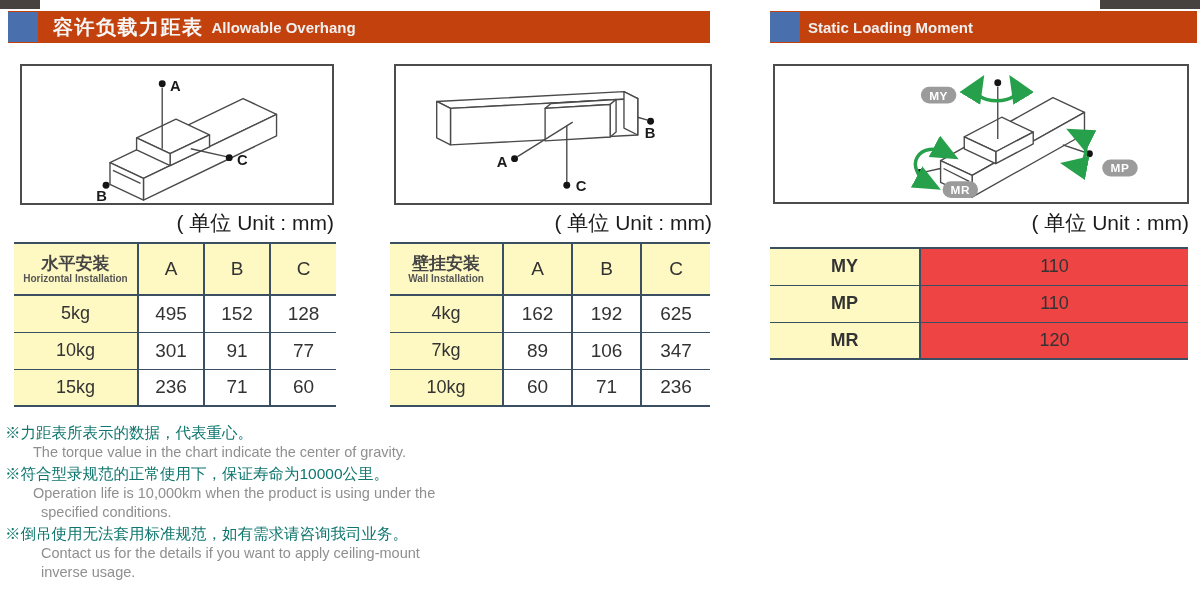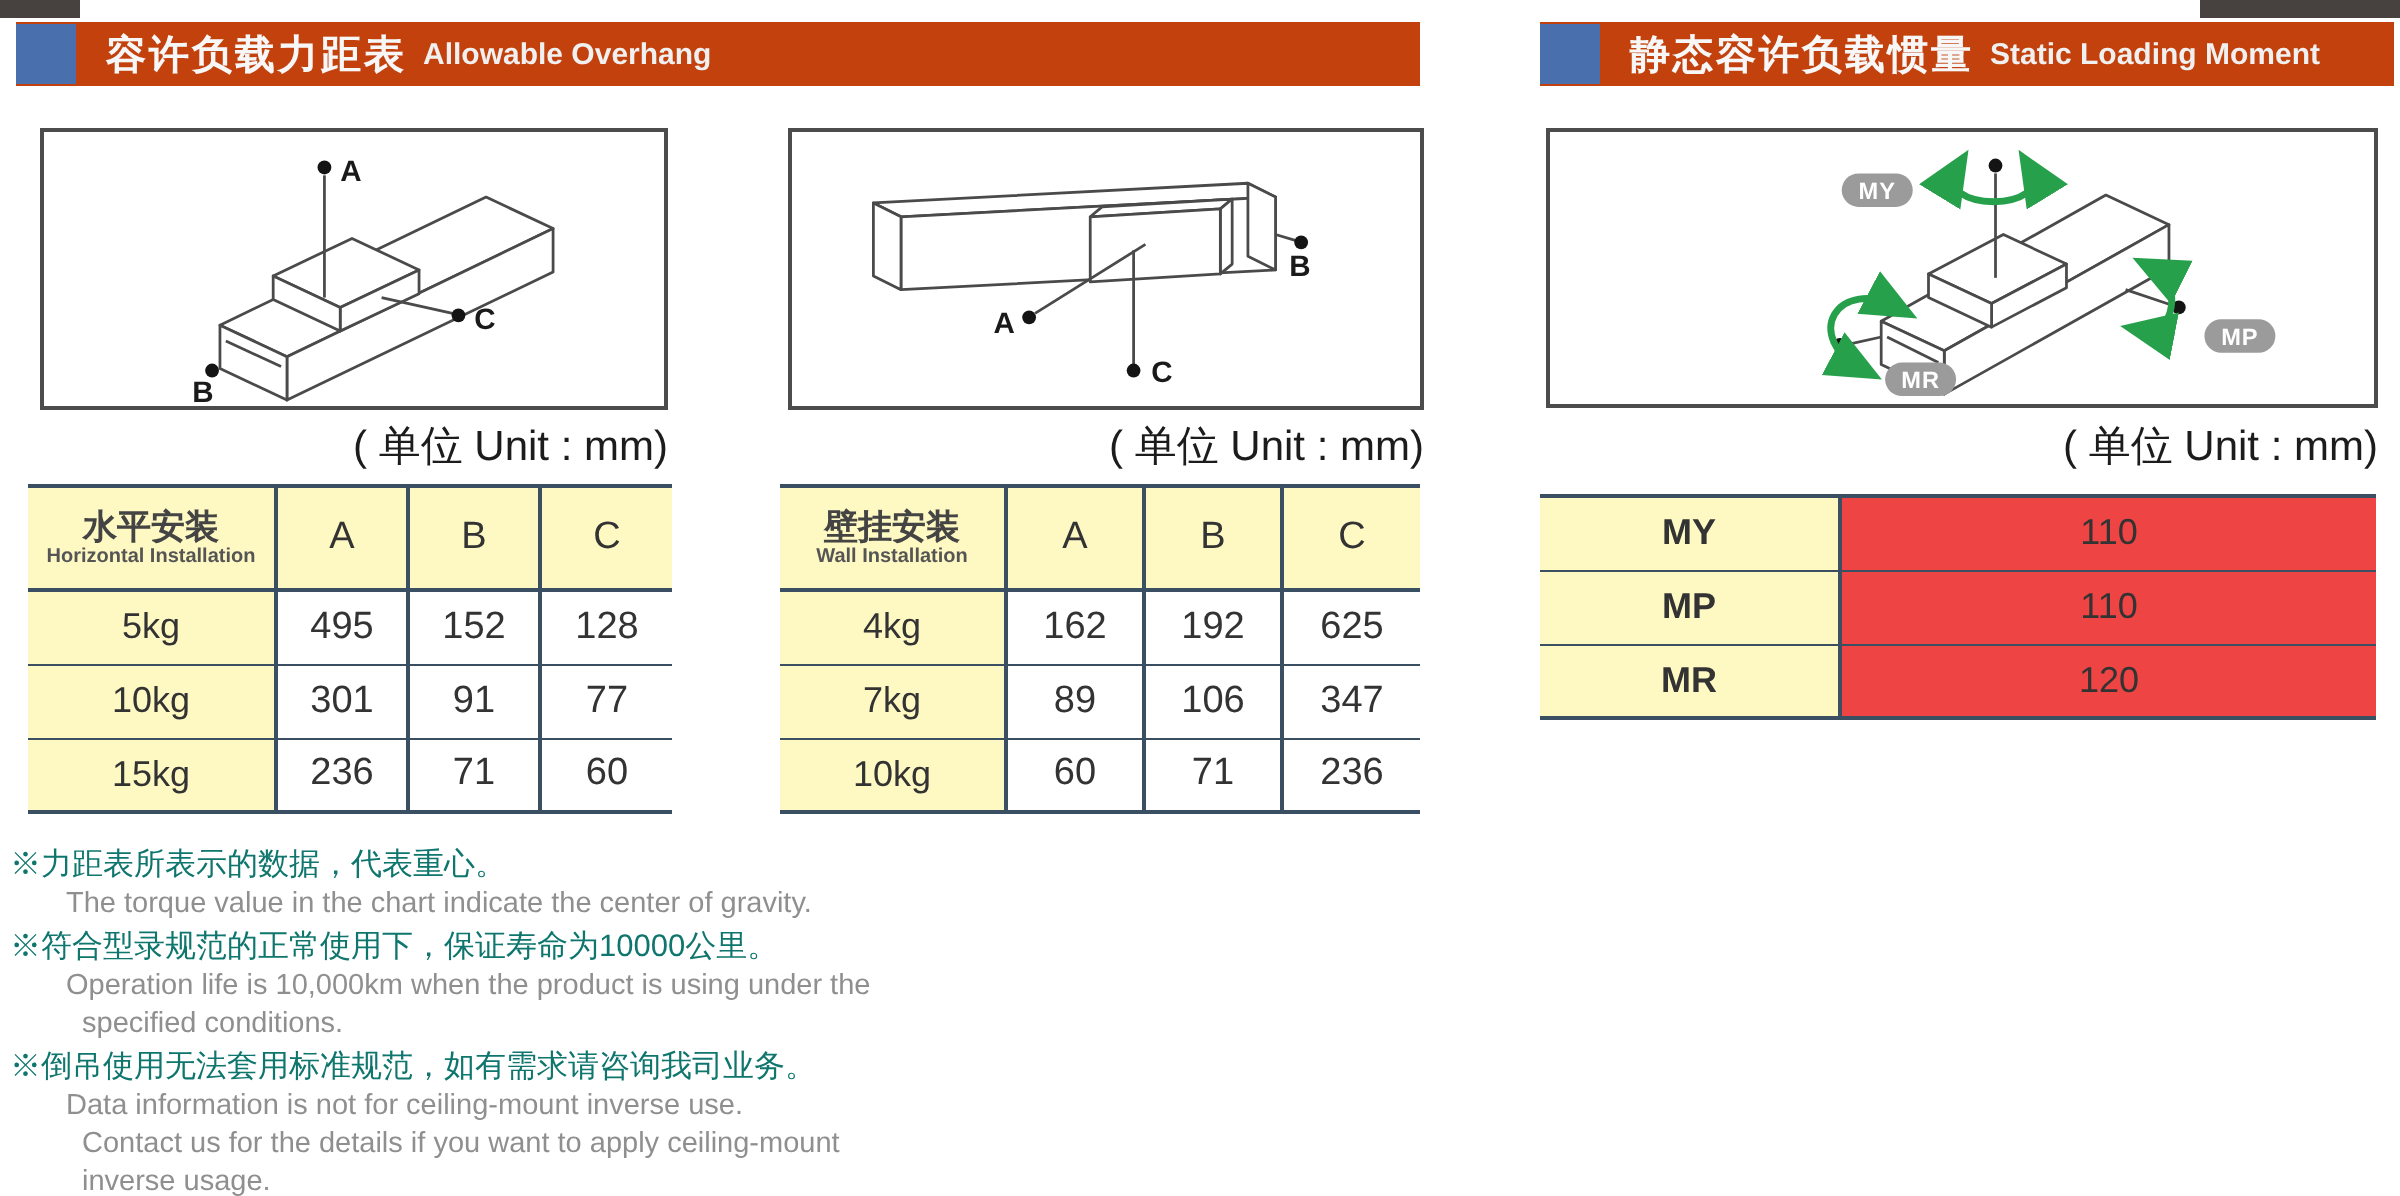--- a/index.html
+++ b/index.html
@@ -92,21 +92,20 @@
 <div class="notch r"></div>
 
 <div class="bar left">
   <div class="sq"></div>
   <div class="zh">容许负载力距表</div>
   <div class="en">Allowable Overhang</div>
 </div>
 
 <div class="bar right">
   <div class="sq"></div>
-  <div class="zh">静态容许负载惯量</div>
   <div class="en">Static Loading Moment</div>
 </div>
 
 <div class="diag d1">
   <svg viewBox="0 0 312 139">
     <polygon class="face" points="88,98 223,33 257,49 122,114"></polygon>
     <polygon class="face" points="122,114 257,49 257,71 122,136"></polygon>
     <polygon class="face" points="88,98 122,114 122,136 88,120"></polygon>
     <line class="ln" x1="91" y1="106" x2="119" y2="119"></line>
     <polygon class="face" points="115,73 155,54 189,70 149,89"></polygon>
@@ -276,16 +275,15 @@
 </tbody>
   </table>
 
 <div class="fn">
   <div class="zh">※力距表所表示的数据，代表重心。</div>
   <div class="en">The torque value in the chart indicate the center of gravity.</div>
   <div class="zh">※符合型录规范的正常使用下，保证寿命为10000公里。</div>
   <div class="en">Operation life is 10,000km when the product is using under the</div>
   <div class="en cont">specified conditions.</div>
   <div class="zh">※倒吊使用无法套用标准规范，如有需求请咨询我司业务。</div>
-  <div class="en">Data information is not for ceiling-mount inverse use.</div>
   <div class="en cont">Contact us for the details if you want to apply ceiling-mount</div>
   <div class="en cont">inverse usage.</div>
 </div>
 
 </body></html>

